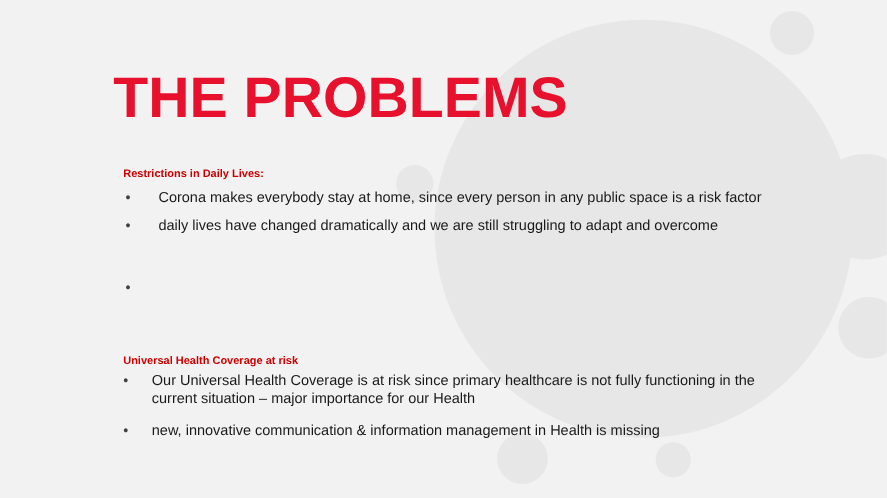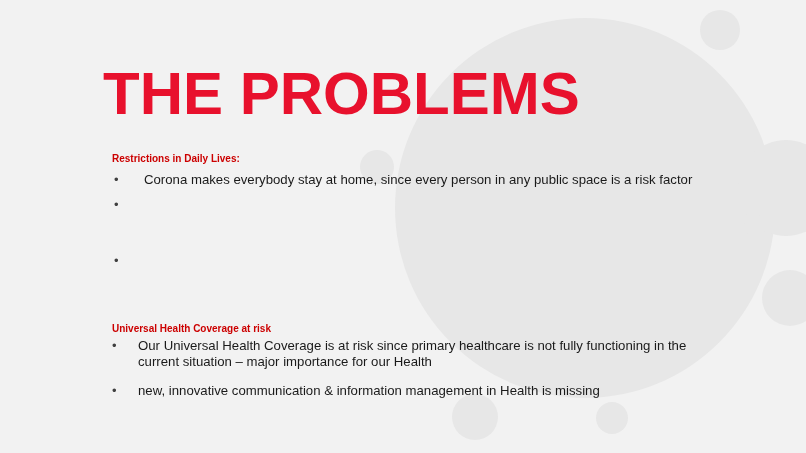--- a/index.html
+++ b/index.html
@@ -85,21 +85,21 @@
   .content {
     position: relative;
     z-index: 2;
   }
 
   .title {
     position: absolute;
     left: 103px;
     top: 62px;
     color: #e8112d;
-    font-size: 60px;
+    font-size: 52px;
     font-weight: bold;
     letter-spacing: 0px;
     line-height: 1.05;
     white-space: nowrap;
   }
 
   .section {
     position: absolute;
     left: 112px;
     width: 590px;
@@ -171,20 +171,21 @@
 
     <div class="section sec1">
       <div class="sec-head">Restrictions in Daily Lives:</div>
       <ul class="bullets">
         <li>
           <span class="dot">•</span>
           <span>Corona makes everybody stay at home, since every person in any public space is a risk factor</span>
         </li>
         <li>
           <span class="dot">•</span>
+          <span>daily lives have changed dramatically and we are still struggling to adapt and overcome</span>
         </li>
       </ul>
     </div>
 
     <div class="section sec2">
       <ul class="bullets">
         <li>
           <span class="dot">•</span>
         </li>
       </ul>

